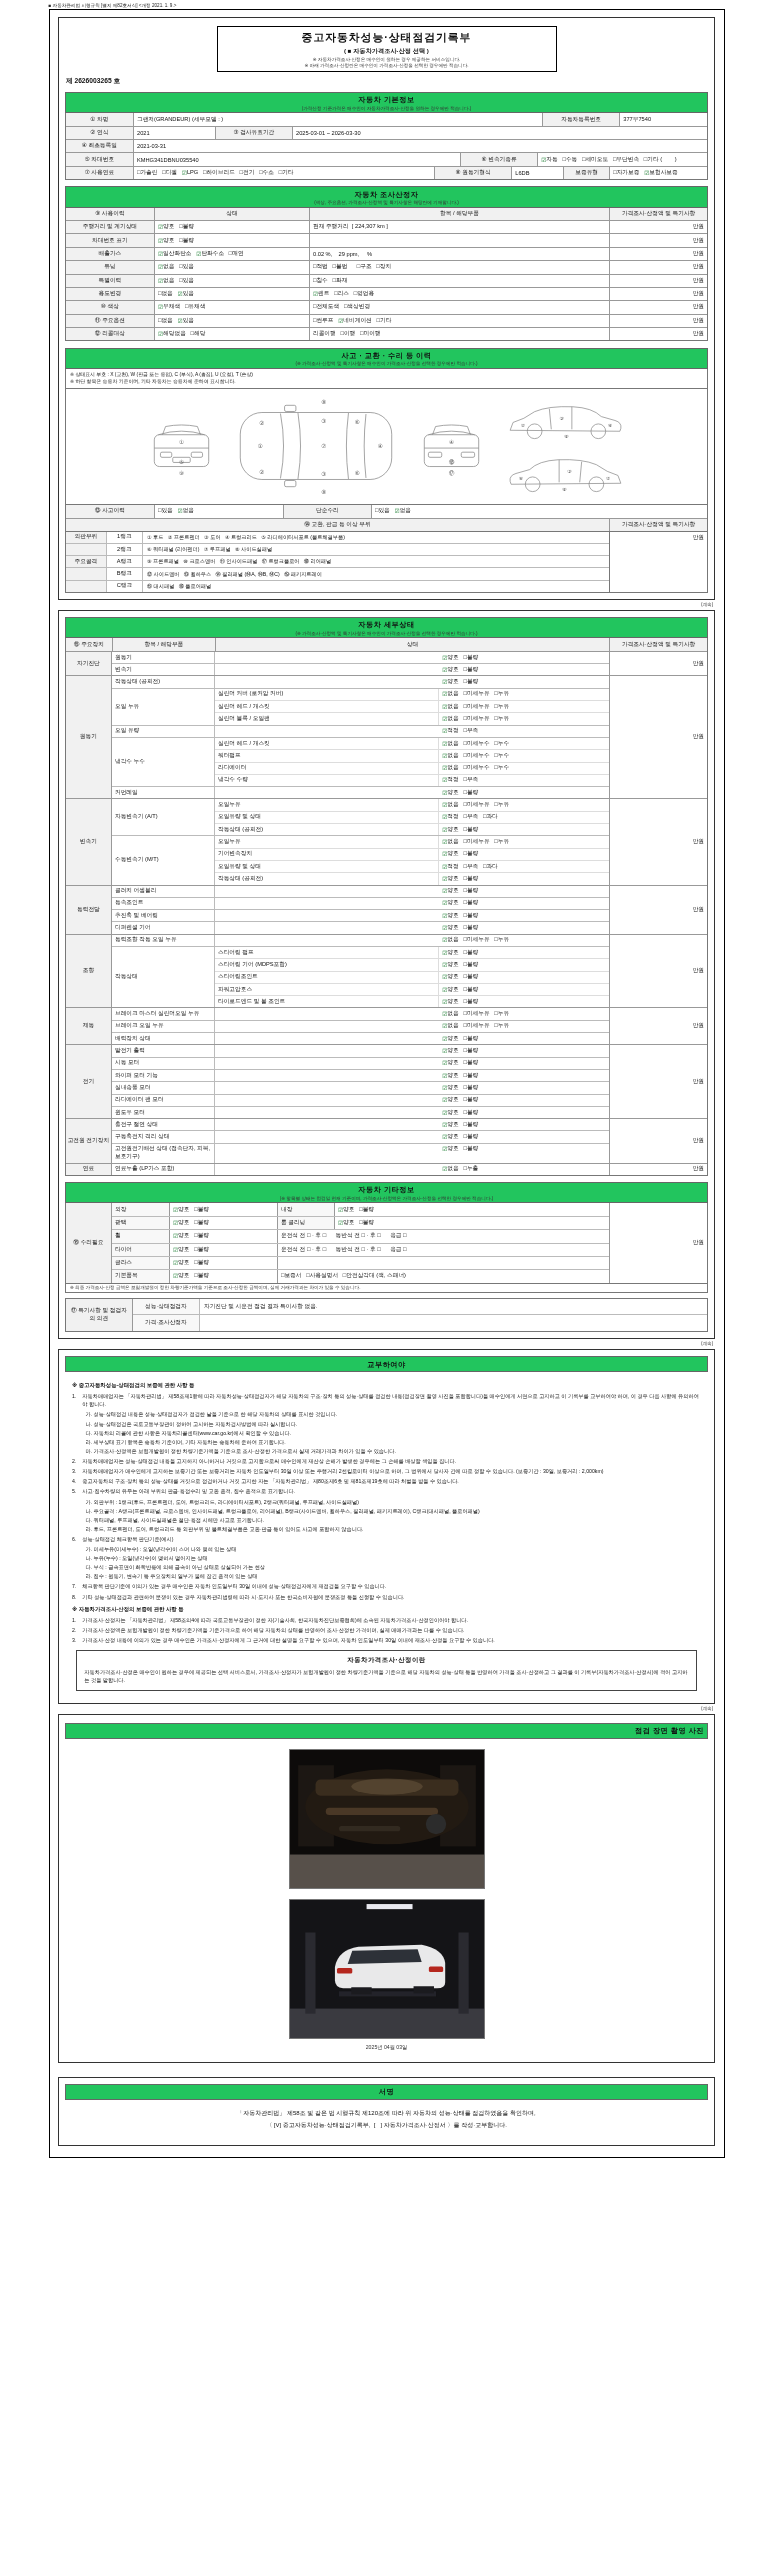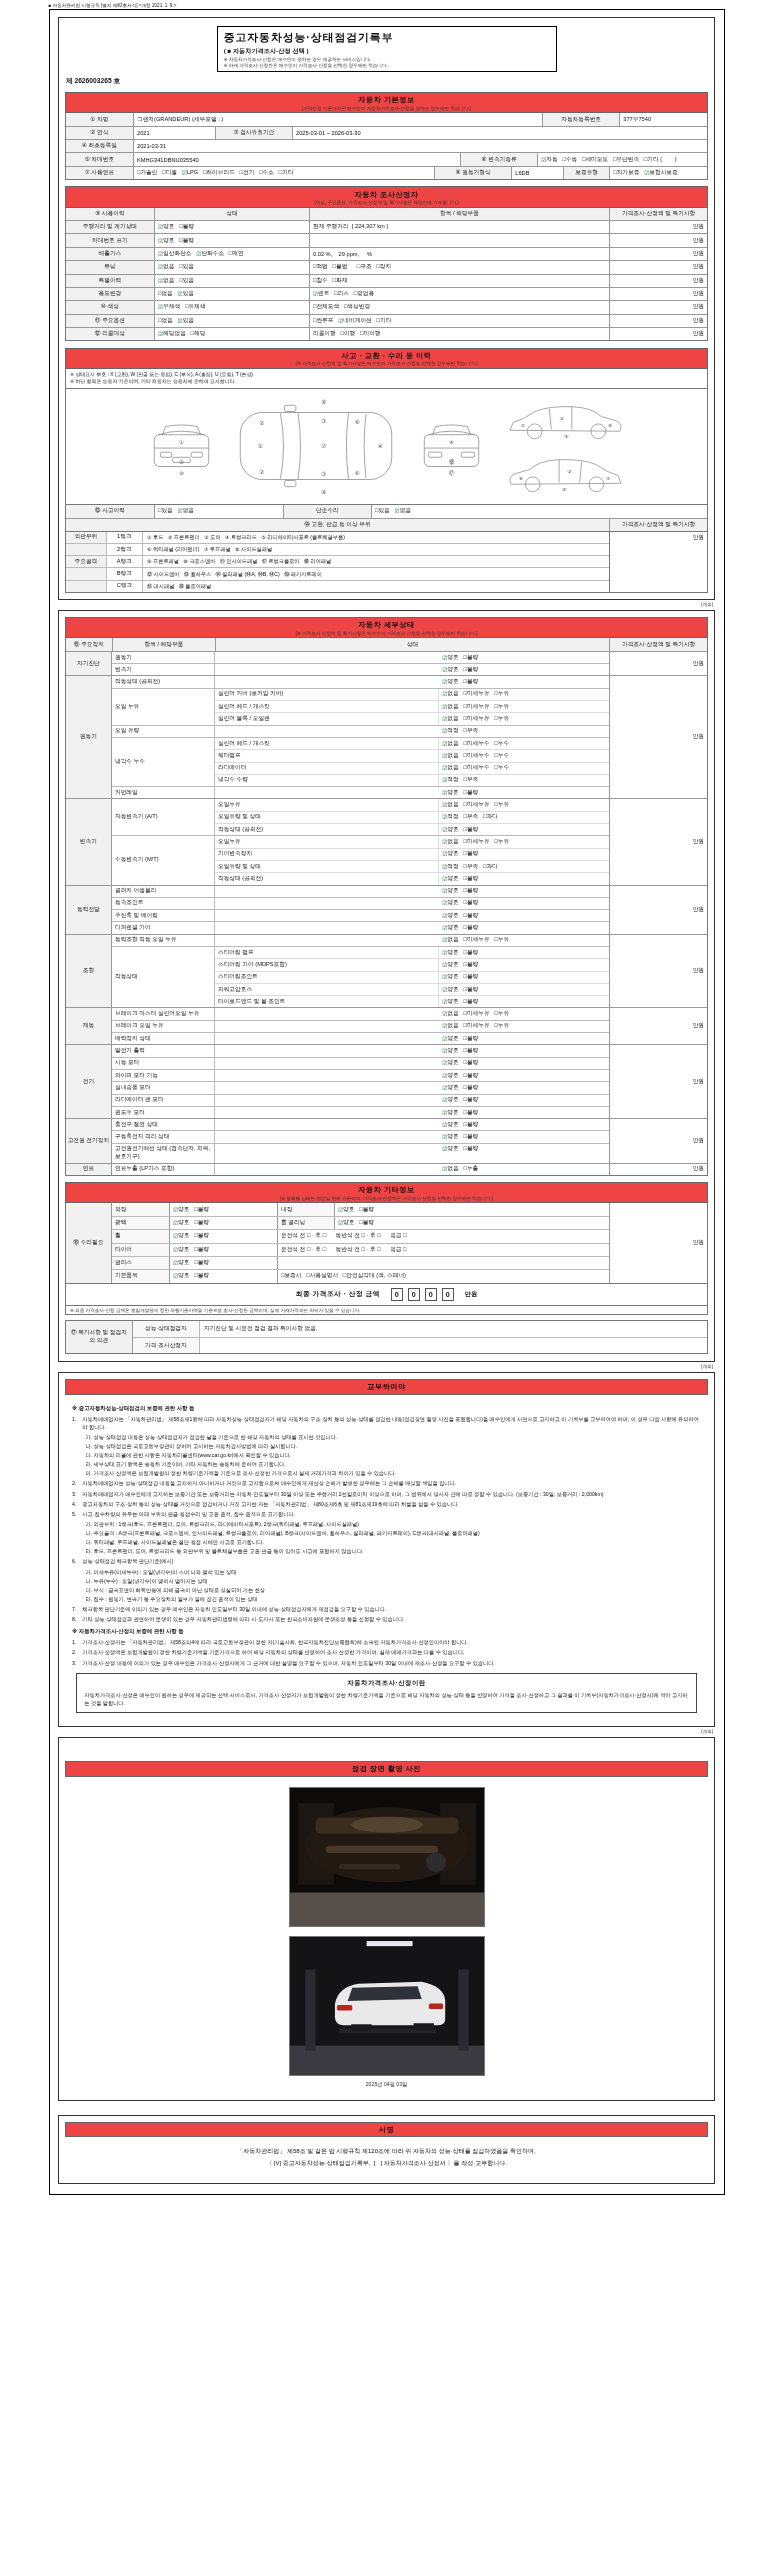--- a/index.html
+++ b/index.html
@@ -12,28 +12,28 @@
   }
   .topline { width: 676px; margin: 3.1px auto 1px; font-size: 4.6px; color: #222; }
   .frame {
     width: 676px; margin: 0 auto 5.2px;
     border: 1px solid #000; padding: 7.2px 8.2px 10.3px; background:#fff;
   }
   .box { border: 0.8px solid #333; padding: 5.2px 6.2px 6.2px; background:#fff; }
   .pagenote { text-align: right; font-size: 4.6px; color:#333; margin: 2.1px 2.1px 3.1px; }
 
   
-  .titlebox { width: 340px; margin: 2.1px auto 5.2px; border: 0.8px solid #000; padding: 4.1px 6.2px 3.1px; text-align:left; }
+  .titlebox { width: 340px; margin: 2.1px auto 5.2px; border: 0.8px solid #000; padding: 4.1px 6.2px 3.1px; text-align:center; }
   .title { font-size: 10.8px; font-weight: bold; letter-spacing: 1px; }
   .subtitle { font-size: 6.2px; margin-top: 2.1px; font-weight: bold; }
   .tnote { font-size: 4.6px; color:#333; margin-top: 1px; }
   .docno { font-size: 6.7px; font-weight: bold; margin: 3.1px 1px 4.1px; }
 
   
-  .band { background: #ef4444; border: 0.5px solid #666; text-align: center; padding: 2.1px 3.1px 1.5px; margin-top: 6.2px; }
+  .band { background: #22c55e; border: 0.5px solid #666; text-align: center; padding: 2.1px 3.1px 1.5px; margin-top: 6.2px; }
   .band .bt { font-weight: bold; font-size: 7.2px; letter-spacing: 0.5px; }
   .band .bn { font-size: 4.6px; color: #333; margin-top: 0.5px; }
 
   
   .tbl { border: 0.5px solid #777; border-top: none; }
   .r { display: flex; }
   .r + .r, .tbl .r:nth-child(n+2) { border-top: 0.5px solid #999; }
   .c { padding: 1.5px 3.1px; border-left: 0.5px solid #999; display: flex; align-items: center; min-height: 12.4px; }
   .c:first-child { border-left: none; }
   .label { background: #f1f1f1; justify-content: center; text-align: center; font-weight: normal; }
@@ -963,35 +963,20 @@
             <div class="c ma">기본품목</div>
             <div class="c mas ck"><span class="ckon">☑</span>양호   □불량</div>
 
             <div class="c mbs ck">□보증서   □사용설명서   □안전삼각대 (잭, 스패너)</div>
           </div>
 
       </div>
       <div class="mprice">만원</div>
     </div>
 
-    <div class="final">
-      <span class="final-label">최종 가격조사 · 산정 금액</span>
-      <span>
-        
-          <span class="digit">0</span>
-        
-          <span class="digit">0</span>
-        
-          <span class="digit">0</span>
-        
-          <span class="digit">0</span>
-        
-      </span>
-      <span class="final-unit">만원</span>
-    </div>
     <div class="final-note">※ 최종 가격조사·산정 금액은 보험개발원이 정한 차량기준가액을 기준으로 조사·산정한 금액이며, 실제 거래가격과는 차이가 있을 수 있습니다.</div>
 
     <div class="op-wrap" style="margin-top:5.2px; border-top:0.5px solid #777;">
       <div class="ogroup">⑰ 특기사항 및 점검자의 의견</div>
       <div class="orows">
 
           <div class="orow">
             <div class="owho">성능·상태점검자</div>
             <div class="otext">자기진단 및 시운전 점검 결과 특이사항 없음.</div>
           </div>
@@ -1099,21 +1084,21 @@
 
       <div class="defbox">
         <div class="dt">자동차가격조사·산정이란</div>
         <div class="dd">자동차가격조사·산정은 매수인이 원하는 경우에 제공되는 선택 서비스로서, 가격조사·산정자가 보험개발원이 정한 차량기준가액을 기준으로 해당 자동차의 성능·상태 등을 반영하여 가격을 조사·산정하고 그 결과를 이 기록부(자동차가격조사·산정서)에 적어 고지하는 것을 말합니다.</div>
       </div>
     </div>
   </div>
   <div class="pagenote">(계속)</div>
 
   <div class="box">
-    <div class="band" style="margin-top:18px;">
+    <div class="band" style="margin-top:3px;text-align:right;">
       <div class="bt">점검 장면 촬영 사진</div>
     </div>
     <div class="photos">
       <div class="photo">
         <svg viewBox="0 0 380 272" preserveAspectRatio="none">
           <rect x="0" y="0" width="380" height="272" fill="#0d0b0a"></rect>
           <rect x="0" y="206" width="380" height="66" fill="#57504a"></rect>
           <rect x="16" y="30" width="70" height="160" fill="#1c1713"></rect>
           <rect x="294" y="30" width="70" height="160" fill="#1c1713"></rect>
           <ellipse cx="190" cy="112" rx="160" ry="74" fill="#221a12"></ellipse>

